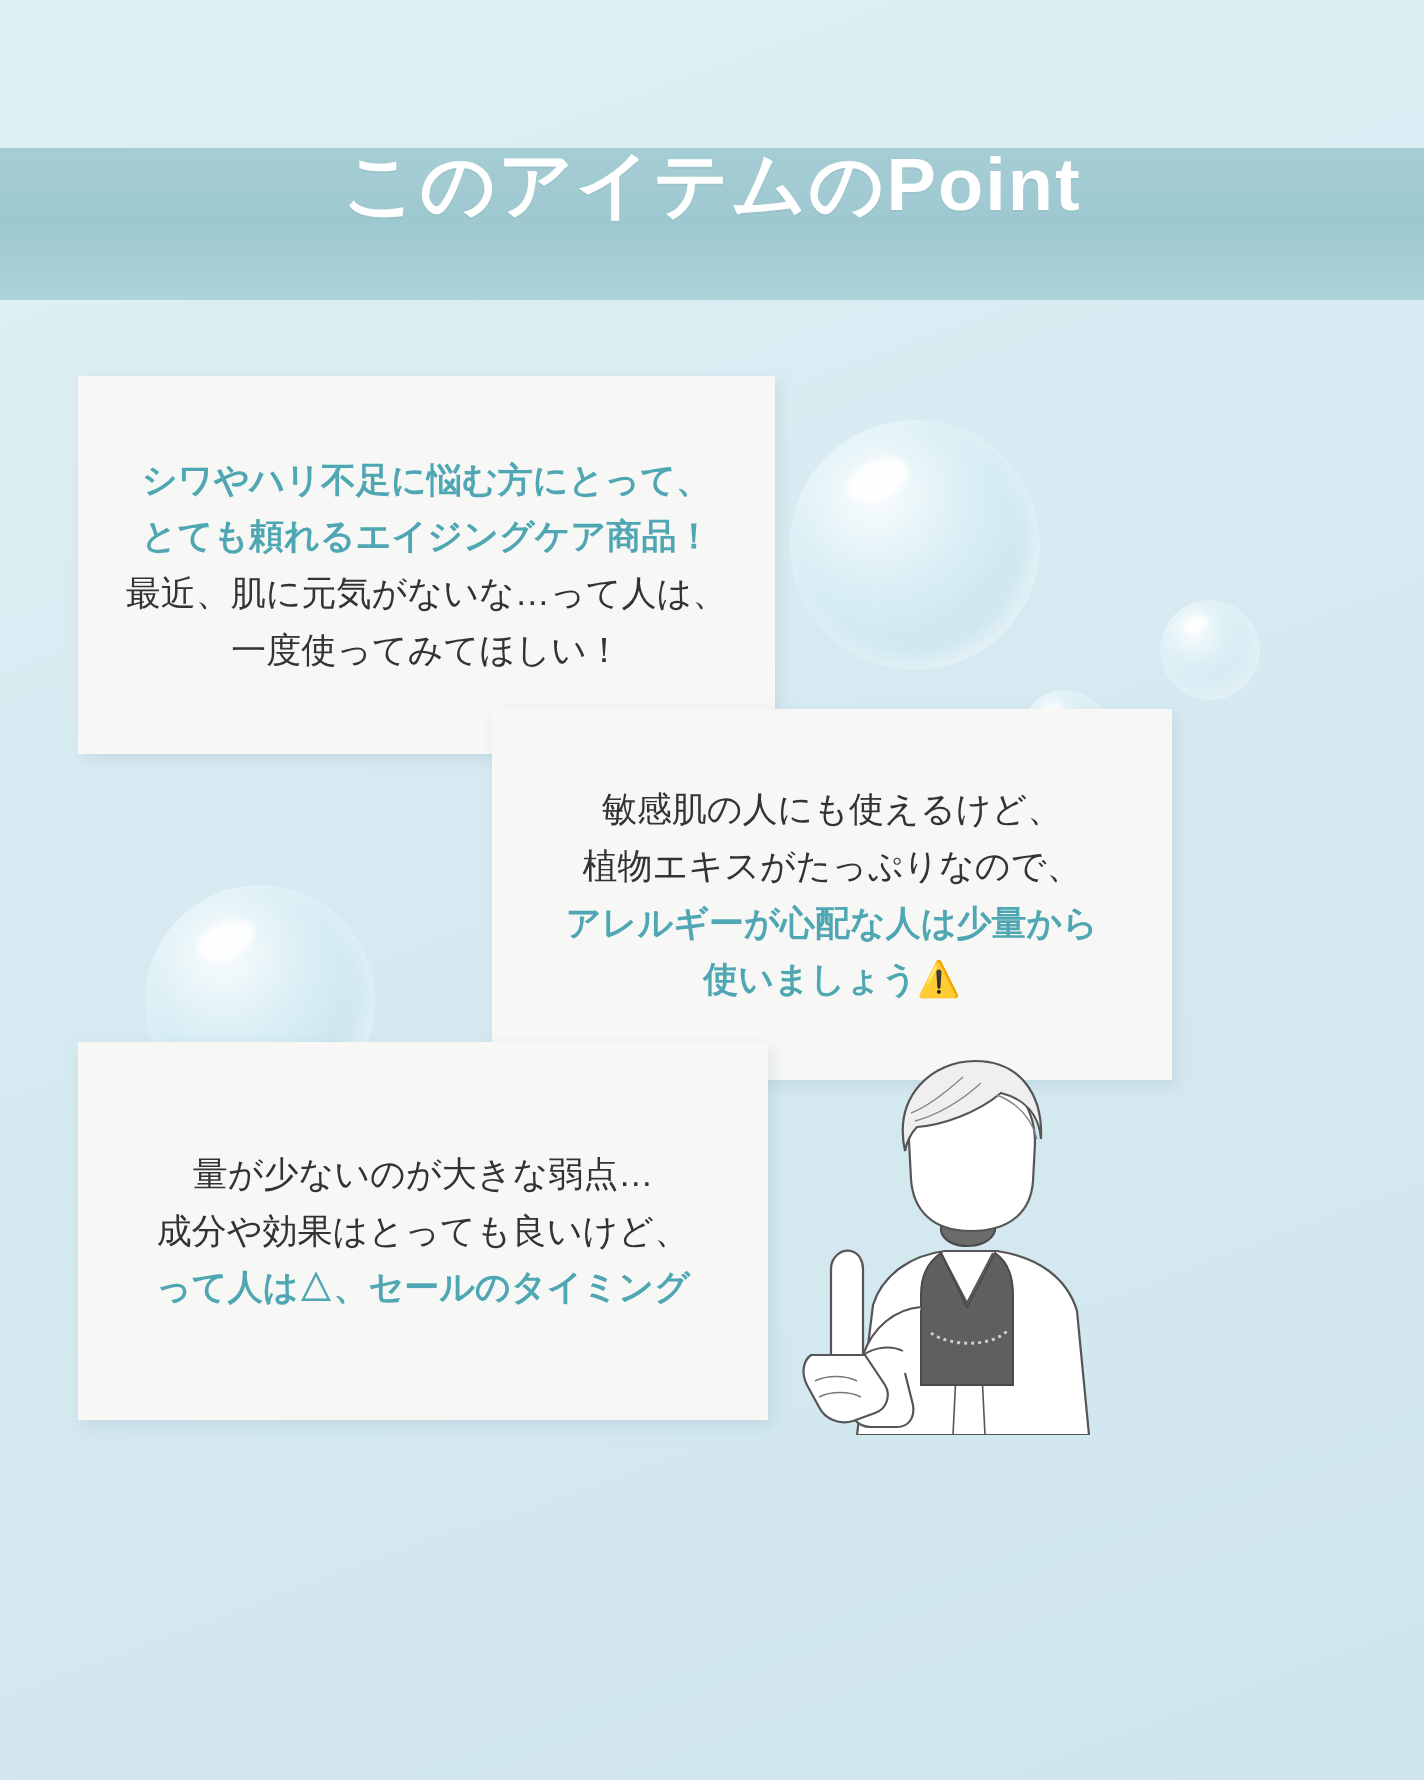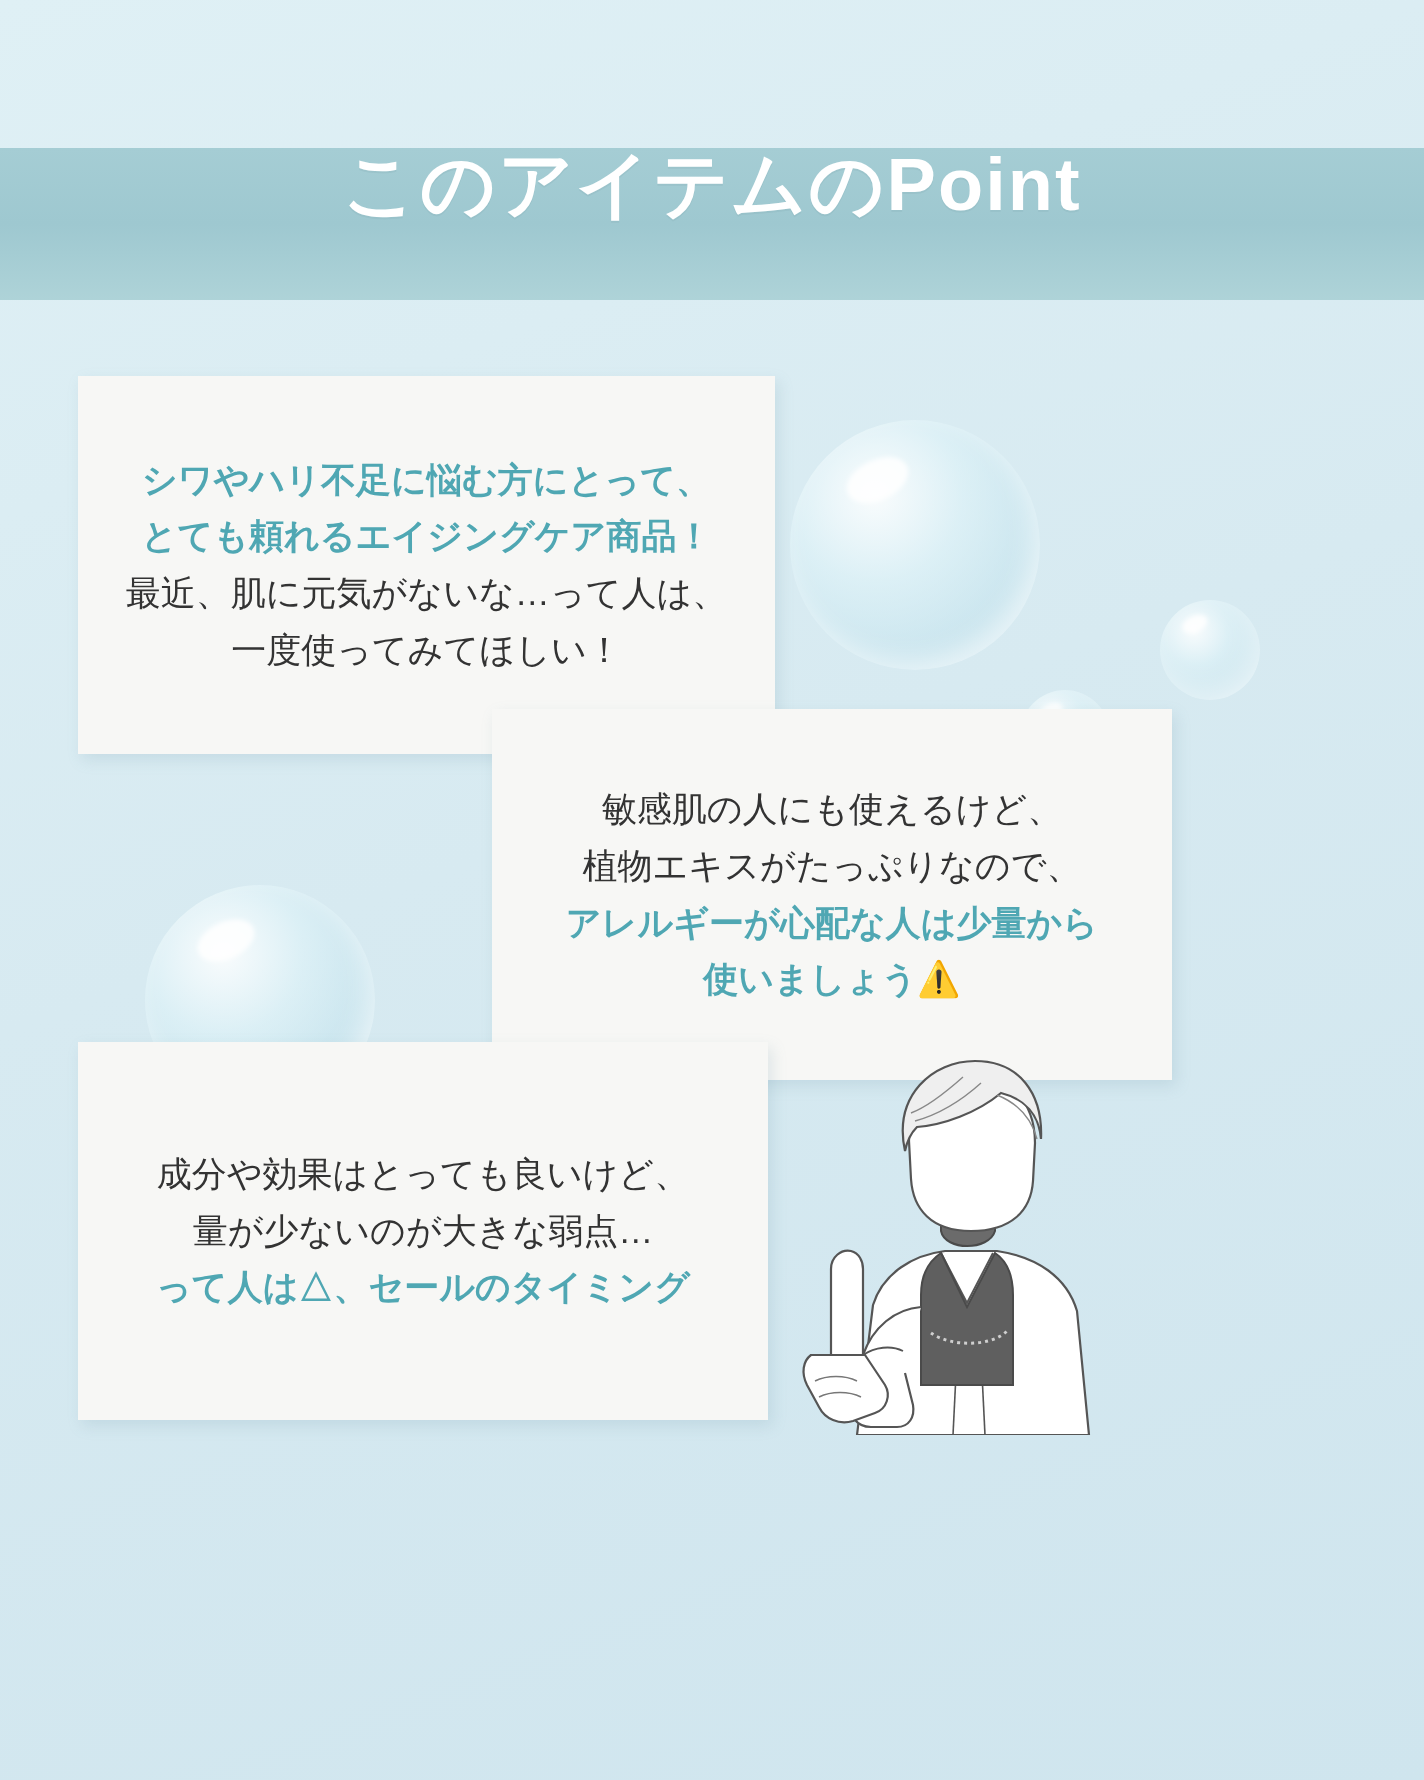--- a/index.html
+++ b/index.html
@@ -151,22 +151,22 @@
   </div>
 
   <div class="card card-2">
     <p>敏感肌の人にも使えるけど、</p>
     <p>植物エキスがたっぷりなので、</p>
     <p class="accent">アレルギーが心配な人は少量から</p>
     <p class="accent">使いましょう⚠️</p>
   </div>
 
   <div class="card card-3">
+    <p>量が少ないのが大きな弱点…</p>
     <p>成分や効果はとっても良いけど、</p>
-    <p>量が少ないのが大きな弱点…</p>
     <p class="accent">って人は△、セールのタイミング</p>
   </div>
 
   <div class="person">
     <svg viewBox="0 0 400 380" width="400" height="380" xmlns="http://www.w3.org/2000/svg">
 
       <path d="M128 250 C138 218 168 200 200 196 L252 196 C292 202 322 222 332 256 L344 380 L112 380 Z" fill="#ffffff" stroke="#555" stroke-width="2.2"></path>
 
       <path d="M196 198 L222 248 L248 198" fill="#ffffff" stroke="#555" stroke-width="2"></path>
       <path d="M208 380 L214 258" fill="none" stroke="#555" stroke-width="1.6"></path>

